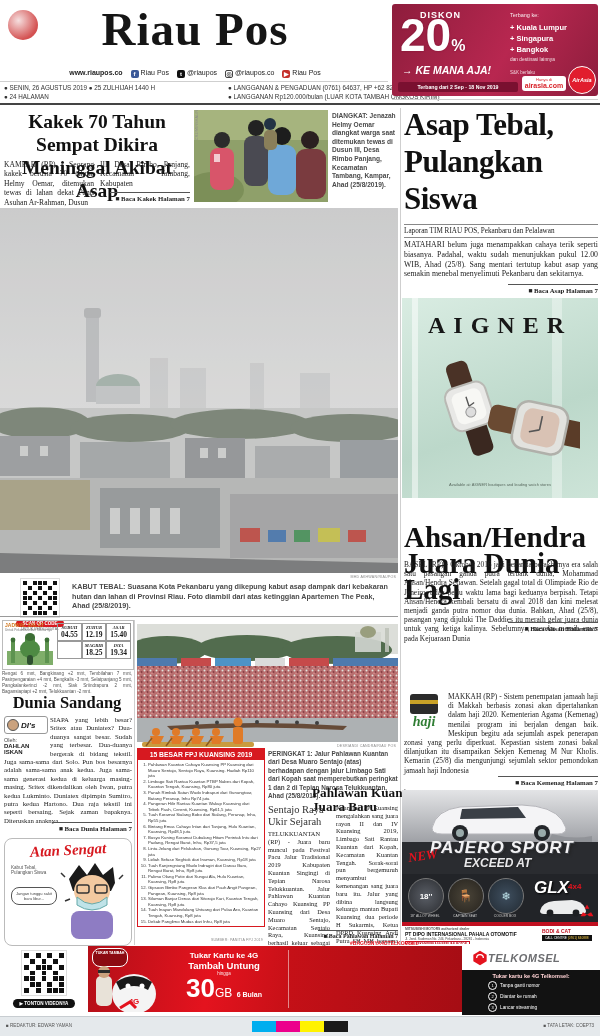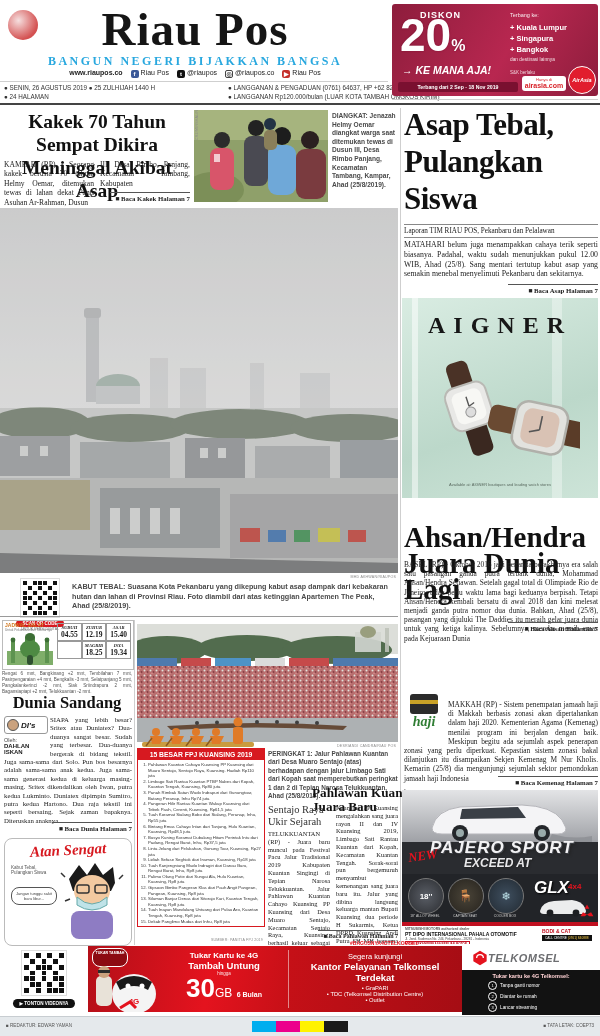--- a/index.html
+++ b/index.html
@@ -25,21 +25,20 @@
 </style>
 </head>
 <body>
 
 <div id="page">
 
   <div class="abs" style="left:8px;top:10px;width:30px;height:30px;border-radius:50%;background:radial-gradient(circle at 35% 35%,#f4d9d9,#c33 70%);opacity:.85;"></div>
 
   <div class="abs serif" style="left:0;top:2px;width:390px;text-align:center;font-weight:bold;font-size:47px;letter-spacing:1px;color:#151515;">Riau Pos</div>
 
-  <div class="abs" style="left:0;top:54px;width:390px;text-align:center;font-weight:bold;font-size:12px;letter-spacing:2.5px;color:#29a8df;font-family:'Liberation Serif',serif;">BANGUN NEGERI BIJAKKAN BANGSA</div>
 
   <div class="abs" style="left:0;top:69px;width:390px;text-align:center;font-size:7px;color:#222;">
     <span style="font-weight:bold;">www.riaupos.co</span>
     <span class="sm-ic" style="background:#3b5998;">f</span><span>Riau Pos</span>
     <span class="sm-ic" style="background:#111;">t</span><span>@riaupos</span>
     <span class="sm-ic" style="background:#fff;border:1px solid #444;color:#444;width:6px;height:6px;line-height:6px;">◎</span><span>@riaupos.co</span>
     <span class="sm-ic" style="background:#c4302b;">▶</span><span>Riau Pos</span>
   </div>
 
   <div class="abs hline" style="left:0;top:81px;width:388px;"></div>
@@ -428,21 +427,21 @@
   <div class="abs body-txt just" style="left:404px;top:560px;width:194px;font-size:7.4px;line-height:9.2px;">BASEL (RP) - Oktober 2016 jadi penanda berakhirnya era salah satu pasangan ganda putra terbaik dunia, Mohammad Ahsan/Hendra Setiawan. Setelah gagal total di Olimpiade Rio de Janeiro, tidak perlu waktu lama bagi keduanya berpisah. Tetapi Ahsan/Hendra kembali bersatu di awal 2018 dan kini melesat menjadi ganda putra nomor dua dunia. Bahkan, Ahad (25/8), pasangan yang dijuluki The Daddies itu meraih gelar juara dunia untuk yang ketiga kalinya. Sebelumnya, mereka meraih emas pada Kejuaraan Dunia</div>
   <div class="abs baca" style="left:508px;top:622px;width:90px;">■ Baca Ahsan Halaman 7</div>
 
   <div class="abs" style="left:404px;top:692px;width:40px;height:38px;">
     <svg width="40" height="38" viewBox="0 0 40 38">
       <rect x="6" y="2" width="28" height="20" rx="3" fill="#2b2b2b"></rect>
       <rect x="6" y="8" width="28" height="4" fill="#c9a227"></rect>
       <text x="20" y="34" text-anchor="middle" font-family="Liberation Serif,serif" font-style="italic" font-weight="bold" font-size="14" fill="#2f7d33">haji</text>
     </svg>
   </div>
-  <div class="abs body-txt just" style="left:404px;top:692px;width:194px;font-size:7.4px;line-height:9.2px;margin-top:8px;">
+  <div class="abs body-txt just" style="left:404px;top:692px;width:194px;font-size:7.4px;line-height:9.2px;">
     <span style="float:left;width:44px;height:40px;"></span><span>MAKKAH (RP) - Sistem penempatan jamaah haji di Makkah berbasis zonasi akan dipertahankan dalam haji 2020. Kementerian Agama (Kemenag) menilai program ini berjalan dengan baik. Meskipun begitu ada sejumlah aspek penerapan zonasi yang perlu diperkuat. Kepastian sistem zonasi bakal dilanjutkan itu disampaikan Sekjen Kemenag M Nur Kholis. Kemarin (25/8) dia mengunjungi sejumlah sektor pemondokan jamaah haji Indonesia</span>
   </div>
   <div class="abs baca" style="left:498px;top:776px;width:100px;">■ Baca Kemenag Halaman 7</div>
 
   <div class="abs" style="left:402px;top:790px;width:196px;height:154px;overflow:hidden;background:#2a2c30;">
     <div class="abs" style="left:0;top:0;width:196px;height:52px;background:linear-gradient(#e3e4e6,#9fa1a6);">
       <svg width="196" height="52" viewBox="0 0 196 52">
         <path d="M30,38 Q34,20 58,17 L120,15 Q150,16 160,30 L164,38 Q164,44 156,44 L40,44 Q30,44 30,38 Z" fill="#f4f4f6" stroke="#b5b5ba"></path>
         <path d="M60,19 L116,17 L124,28 L58,29 Z" fill="#3a3f46"></path>
         <circle cx="58" cy="43" r="8" fill="#23262a"></circle>
@@ -572,28 +571,20 @@
         <div style="font-size:4.5px;opacity:.9;">hingga</div>
         <div>
           <span style="font-size:26px;font-weight:bold;line-height:24px;">30</span><span style="font-size:12px;font-weight:normal;">GB</span>
           <span style="font-size:7px;font-weight:bold;">6 Bulan</span>
         </div>
       </div>
     </div>
 
     <div class="abs" style="left:288px;top:0;width:174px;height:66px;background:linear-gradient(100deg,#c61017,#a50d14);color:#fff;">
       <div class="abs" style="left:0;top:4px;width:1px;height:58px;background:rgba(255,255,255,.5);"></div>
-      <div style="text-align:center;padding-top:6px;">
-        <div style="font-size:7.5px;">Segera kunjungi</div>
-        <div style="font-size:9.5px;font-weight:bold;">Kantor Pelayanan Telkomsel</div>
-        <div style="font-size:9.5px;font-weight:bold;">Terdekat</div>
-        <div style="font-size:5.8px;margin-top:2px;">• GraPARI</div>
-        <div style="font-size:5.8px;">• TDC (Telkomsel Distribution Centre)</div>
-        <div style="font-size:5.8px;">• Outlet</div>
-      </div>
     </div>
 
     <div class="abs" style="left:462px;top:0;width:138px;height:66px;background:#fff;">
       <div class="abs" style="left:10px;top:4px;display:flex;align-items:center;gap:0;">
         <svg width="16" height="16" viewBox="0 0 24 24">
           <path d="M12,1 L22,7 L22,17 L12,23 L2,17 L2,7 Z" fill="#e4131e"></path>
           <path d="M7,12 a5,5 0 0 1 10,0" stroke="#fff" stroke-width="2" fill="none"></path>
         </svg>
         <span style="font-style:italic;font-weight:bold;font-size:11px;color:#6d6e71;letter-spacing:.5px;">TELKOMSEL</span>
       </div>

